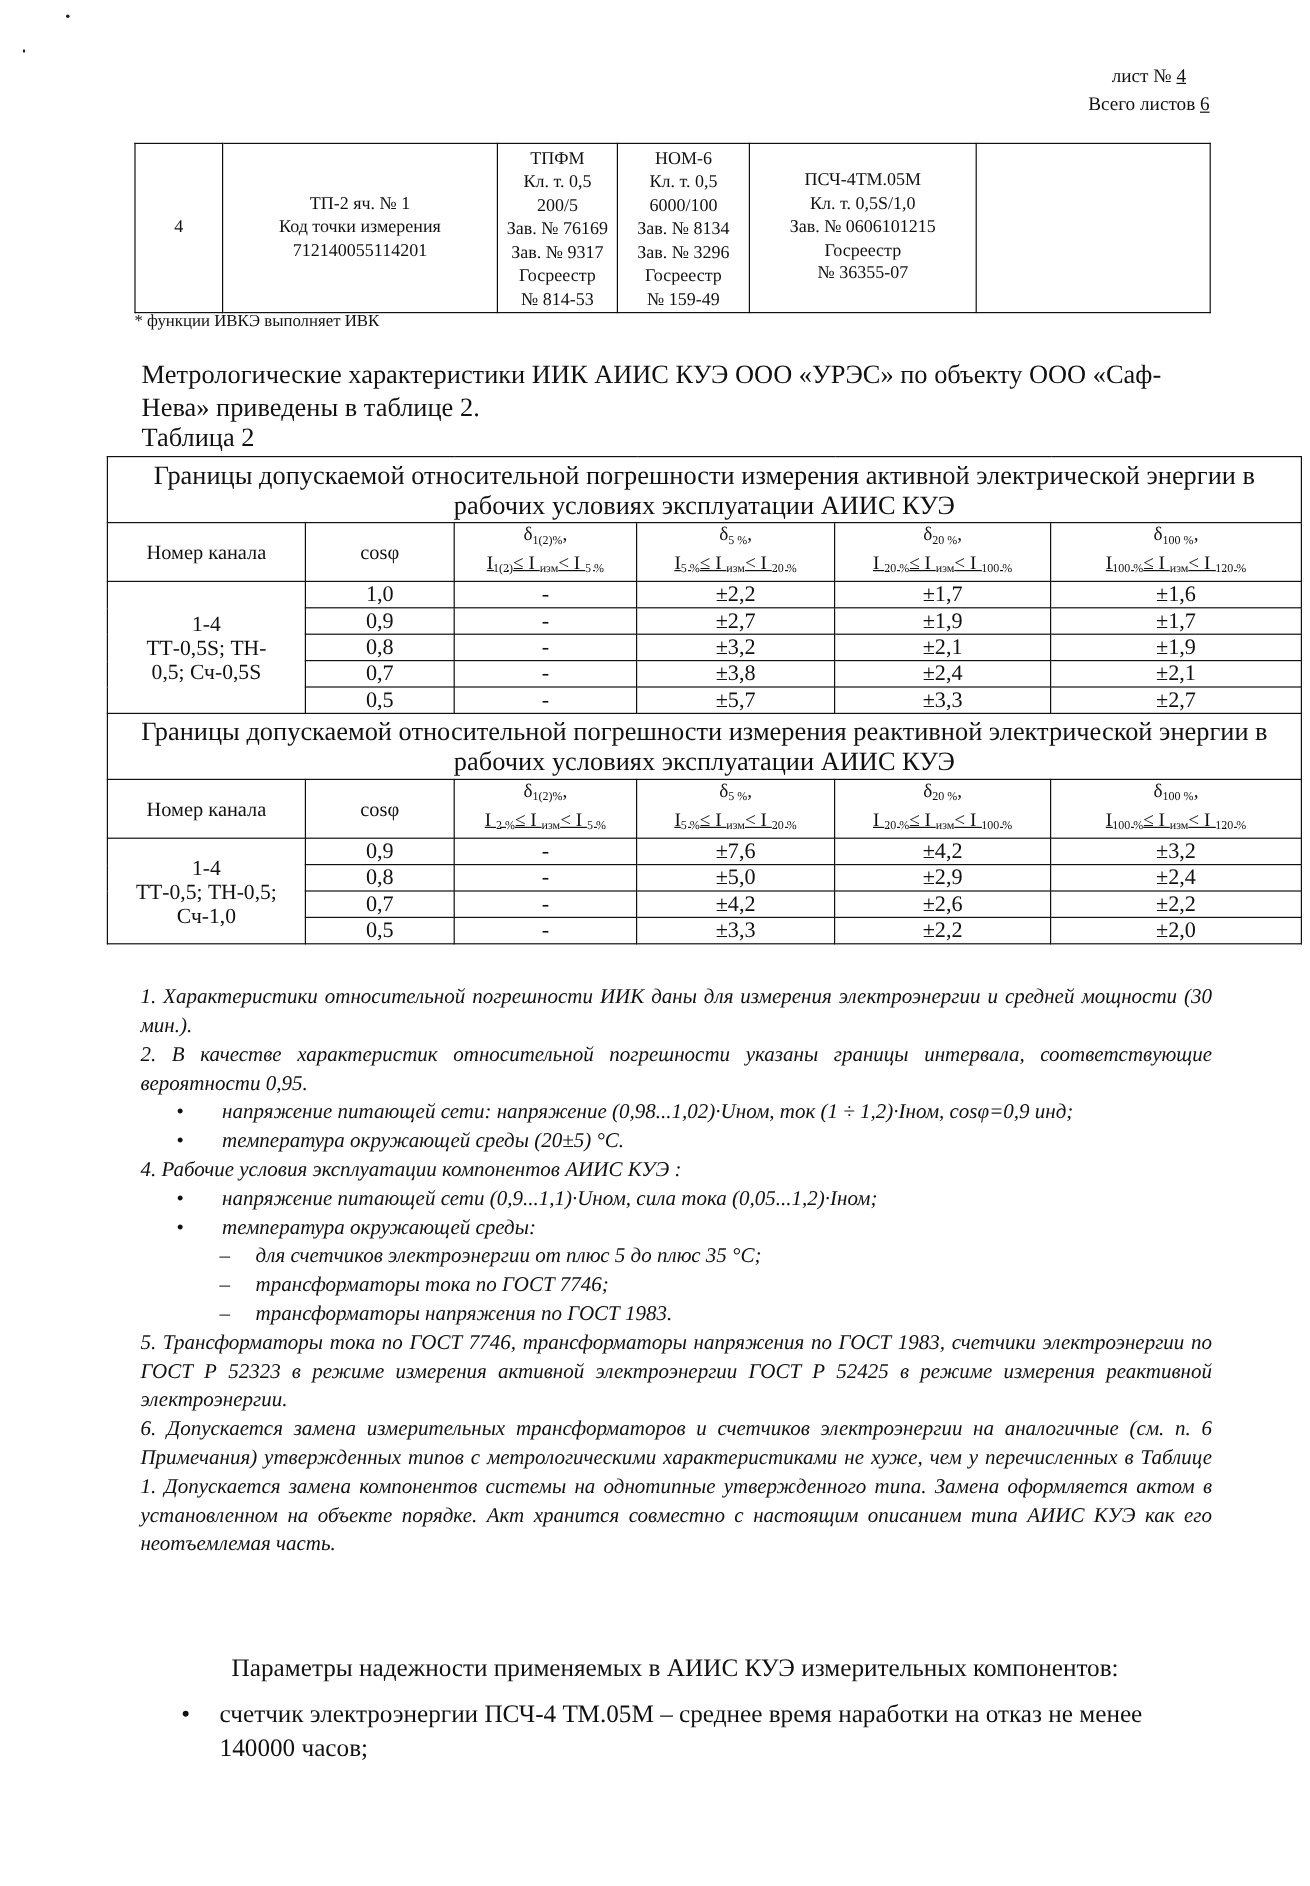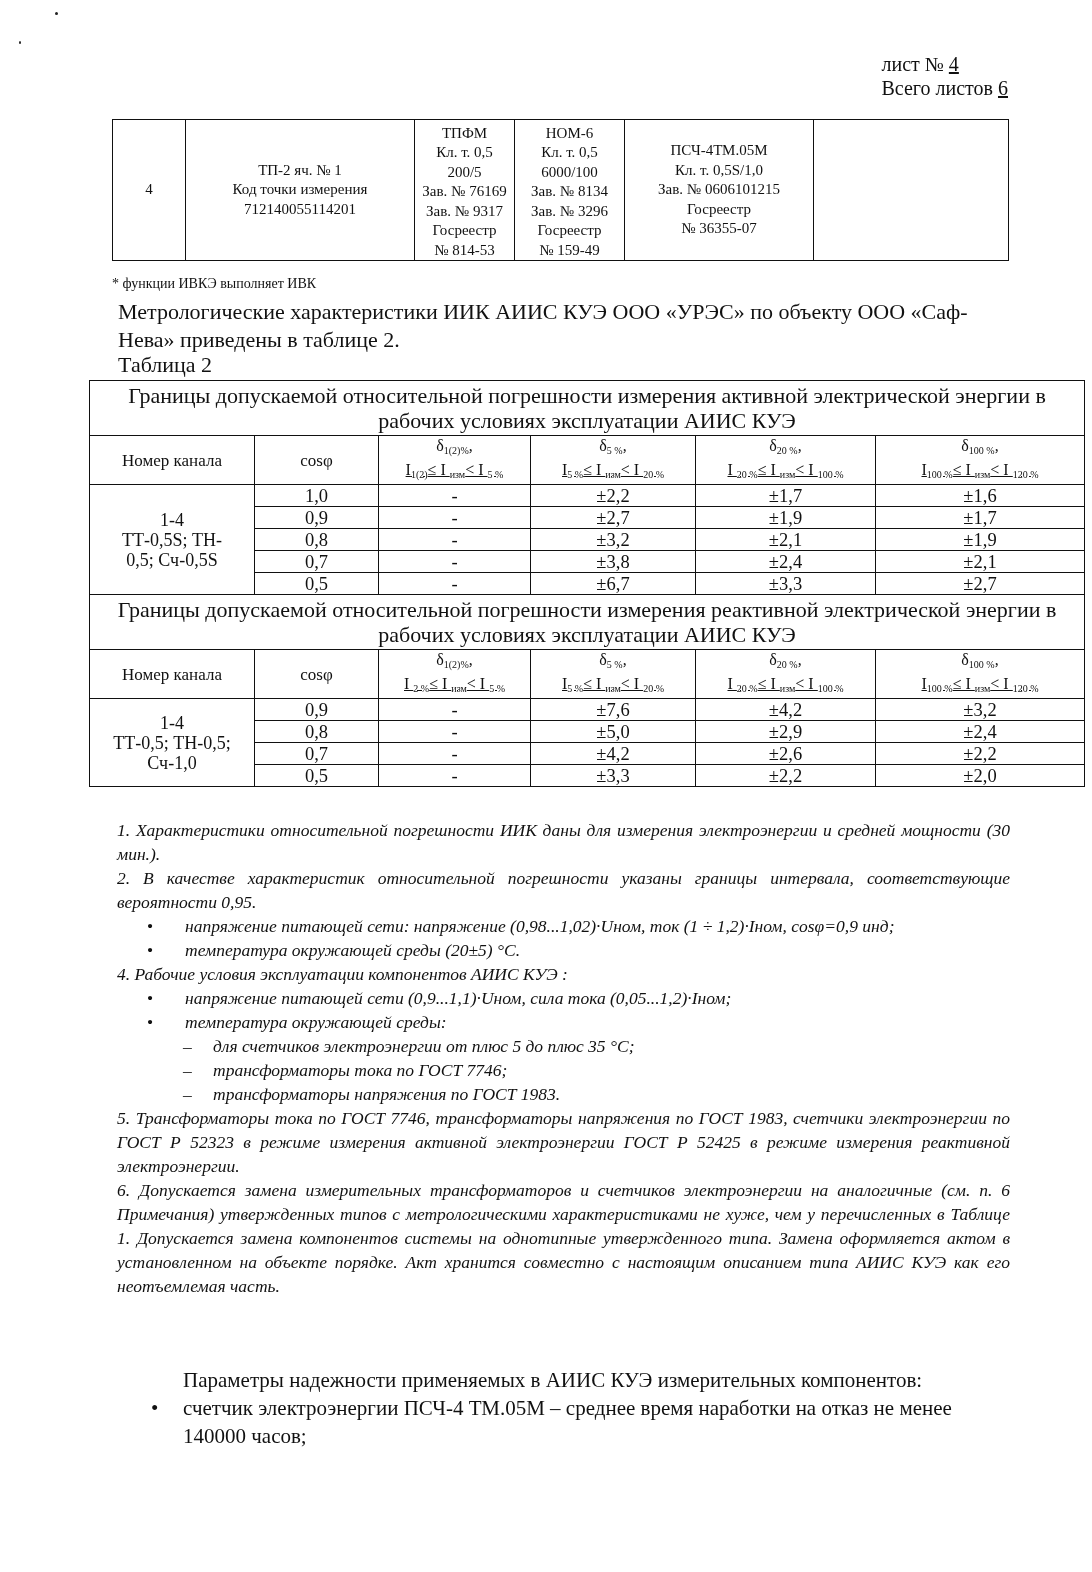--- a/index.html
+++ b/index.html
@@ -1,29 +1,29 @@
 <!DOCTYPE html>
 <html><head>
 <meta charset="utf-8">
 <style>
   html, body { margin: 0; padding: 0; background: #ffffff; }
   body { width: 1092px; height: 1572px; position: relative; overflow: hidden;
          font-family: "Liberation Serif", "DejaVu Serif", serif; color: #111; }
   .abs { position: absolute; }
   .speck { position: absolute; background: #222; border-radius: 50%; }
 
-  .sheet-info { right: 84px; top: 52px; text-align: left; font-size: 20px; line-height: 24px; }
+  .sheet-info { right: 84px; top: 52px; text-align: center; font-size: 16px; line-height: 24px; }
   .sheet-info u { text-decoration: underline; }
 
   table { border-collapse: collapse; }
   td { border: 1.5px solid #111; padding: 0; text-align: center; vertical-align: middle; }
 
   #t1 { left: 112px; top: 119px; width: 897px; font-size: 15px; line-height: 19.5px; }
   #t1 td { height: 140px; }
-  .foot { left: 112px; top: 276px; font-size: 14px; }
+  .foot { left: 112px; top: 261px; font-size: 14px; }
 
   .intro { left: 118px; top: 298px; width: 900px; font-size: 22px; line-height: 28px; }
   .tcap { left: 118px; top: 352px; font-size: 22px; line-height: 26px; }
 
   #t2 { left: 89px; top: 380px; width: 996px; font-size: 18.5px; }
   #t2 .title { font-size: 22px; line-height: 25px; padding: 2px 4px; height: 50px; }
   #t2 .hdr { height: 48px; font-size: 16px; line-height: 19px; }
   #t2 .hdr.big { font-size: 17px; }
   #t2 .row td { height: 21px; line-height: 20px; }
   #t2 .ch { font-size: 18px; line-height: 22px; margin-top: 13px; }
@@ -32,21 +32,21 @@
 
   .notes { left: 117px; top: 818px; width: 893px; font-size: 17.5px; line-height: 24px; font-style: italic; }
   .notes .nh { font-style: normal; font-weight: bold; padding-left: 34px; }
   .notes p { margin: 0; text-align: justify; }
   .notes .bl { padding-left: 68px; position: relative; }
   .notes .bl::before { content: "•"; position: absolute; left: 30px; font-style: normal; }
   .notes .dl { padding-left: 96px; position: relative; font-style: italic; }
   .notes .dl::before { content: "–"; position: absolute; left: 66px; font-style: normal; }
 
   .rel { left: 183px; top: 1366px; width: 830px; font-size: 21px; line-height: 28px; }
-  .rel p { margin: 0; }
+  .rel p { margin: 10px; }
   .rel .bl { position: relative; padding-left: 36px; margin-left: -36px; }
   .rel .bl::before { content: "•"; position: absolute; left: 4px; }
 </style>
 </head>
 <body>
 
 <div class="speck" style="left:55px;top:12px;width:3px;height:3px;"></div>
 <div class="speck" style="left:19px;top:41px;width:2px;height:3px;"></div>
 
 <div class="abs sheet-info">
@@ -160,21 +160,21 @@
   <tr class="row">
     <td>0,7</td>
     <td>-</td>
     <td>±3,8</td>
     <td>±2,4</td>
     <td>±2,1</td>
   </tr>
   <tr class="row">
     <td>0,5</td>
     <td>-</td>
-    <td>±6,7</td>
+    <td>±5,7</td>
     <td>±3,3</td>
     <td>±2,7</td>
   </tr>
 
   <tr>
     <td colspan="6" class="title">Границы допускаемой относительной погрешности измерения реактивной электрической энергии в рабочих условиях эксплуатации АИИС КУЭ</td>
   </tr>
   <tr>
     <td class="hdr big">Номер канала</td>
     <td class="hdr big">cosφ</td>

